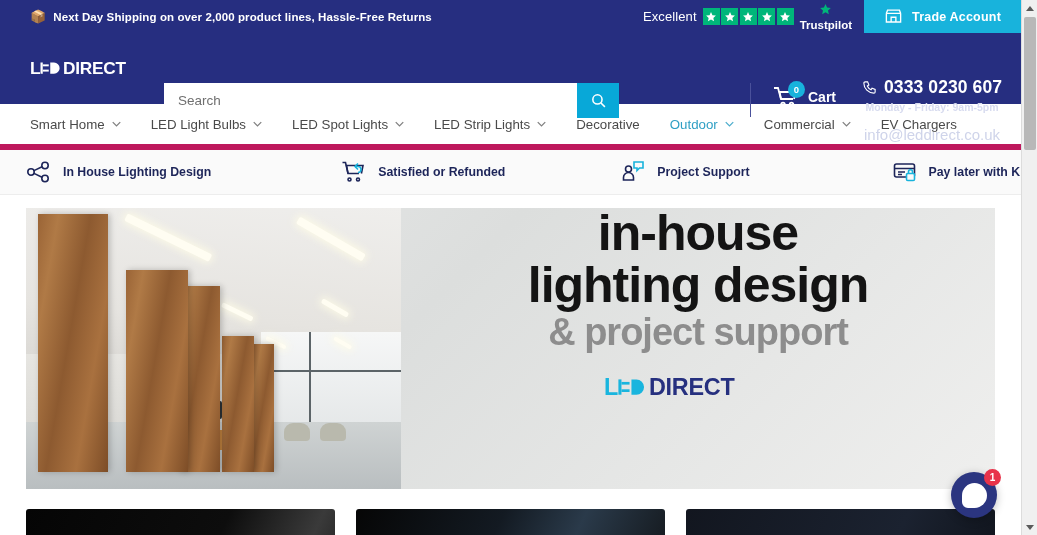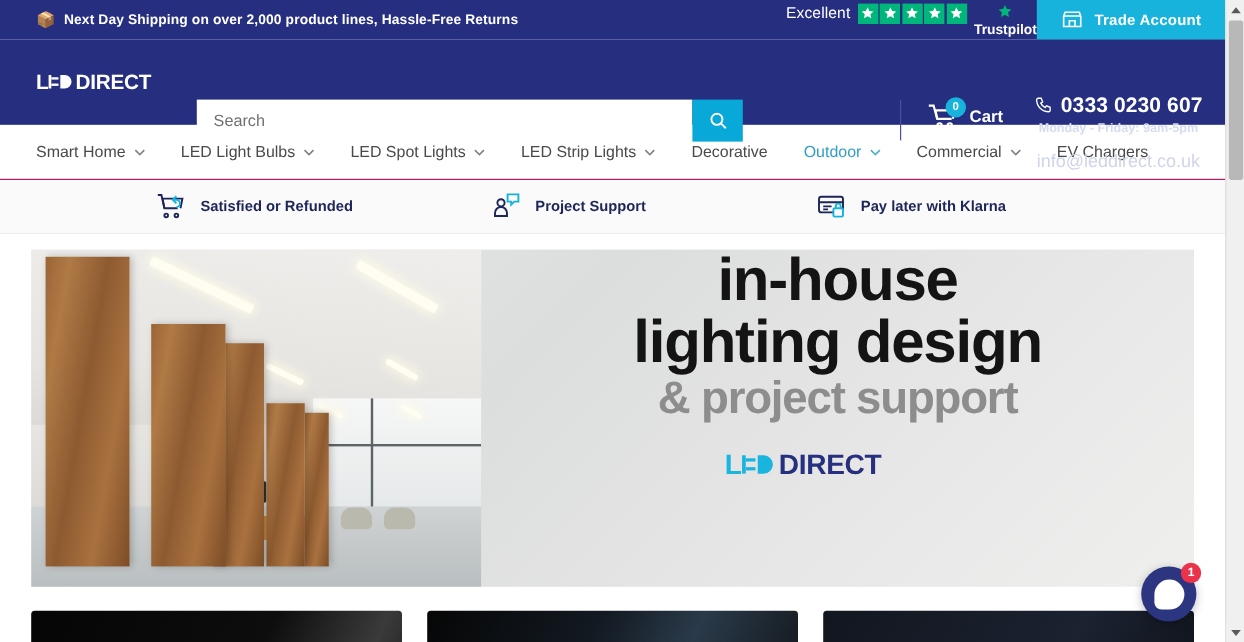--- a/index.html
+++ b/index.html
@@ -32,22 +32,22 @@
     color: #ffffff;
     font-size: 11.5px; font-weight: bold;
     letter-spacing: .1px;
   }
   .box-icon { font-size: 13px; line-height: 1; }
   .topbar-right {
     position: absolute; right: 0; top: 0; height: 33px;
     display: flex; align-items: center;
   }
   .trustpilot {
-    display: flex; gap: 6px;
-    margin-right: 0;
+    display: flex; align-items: center; gap: 6px;
+    margin-right: 12px;
   }
   .tp-word {
     color: #ffffff; font-size: 13px; letter-spacing: .1px;
   }
   .tp-stars { display: flex; gap: 1.5px; }
   .tp-star {
     width: 17px; height: 17px; background: #00B67A;
     display: flex; align-items: center; justify-content: center;
   }
   .tp-star svg { width: 12px; height: 12px; }
@@ -140,21 +140,21 @@
   .phone-line svg { width: 15px; height: 15px; }
   .phone-sub {
     color: #d7dbef; font-size: 10.5px; font-weight: bold; margin-top: 3px;
   }
   .phone-mail { color: #cfd4ea; font-size: 15px; margin-top: 13px; }
 
   
   .nav {
     height: 46px; width: 100%;
     background: #ffffff;
-    border-bottom: 1px solid #be185d;
+    border-bottom: 6px solid #be185d;
     display: flex; align-items: center;
   }
   .nav-item {
     display: flex; align-items: center; gap: 7px;
     margin-left: 30px;
     color: #4a4a4a; font-size: 13.3px;
     cursor: pointer; white-space: nowrap;
   }
   .nav-item.active { color: #2F9FC4; }
   .nav-item .chev { opacity: .85; }
@@ -477,20 +477,29 @@
       <svg class="chev" viewBox="0 0 12 8" fill="none" stroke="#6a6a6a" stroke-width="1.7">
           <path d="M1 1.5L6 6.5L11 1.5"></path>
         </svg>
     </div>
     <div class="nav-item">
       <span>EV Chargers</span>
     </div>
   </div>
 
   <div class="features">
+    <div class="feature f1">
+      <svg viewBox="0 0 26 26" fill="none" stroke="#1d2559" stroke-width="1.6">
+        <circle cx="5" cy="13" r="3.2"></circle>
+          <circle cx="19" cy="6.5" r="3.2" stroke="#1d2559"></circle>
+          <circle cx="19" cy="19.5" r="3.2"></circle>
+        <path d="M8 11.6l8-3.8M8 14.4l8 3.8"></path>
+      </svg>
+      <span>In House Lighting Design</span>
+    </div>
     <div class="feature f3">
       <svg viewBox="0 0 26 26" fill="none" stroke="#1d2559" stroke-width="1.6">
         <path d="M1.5 3.5h3l2.5 11h11"></path>
           <path d="M7 14.5L5.5 6.5H22l-1.6 8"></path>
         <circle cx="8.5" cy="20.5" r="1.5"></circle>
           <circle cx="17" cy="20.5" r="1.5"></circle>
         <path d="M17 4.5l-3 3 3 3" stroke="#18B3DC"></path>
           <path d="M14 7.5h3a3 3 0 0 1 0 6" stroke="#18B3DC"></path>
       </svg>
       <span>Satisfied or Refunded</span>

